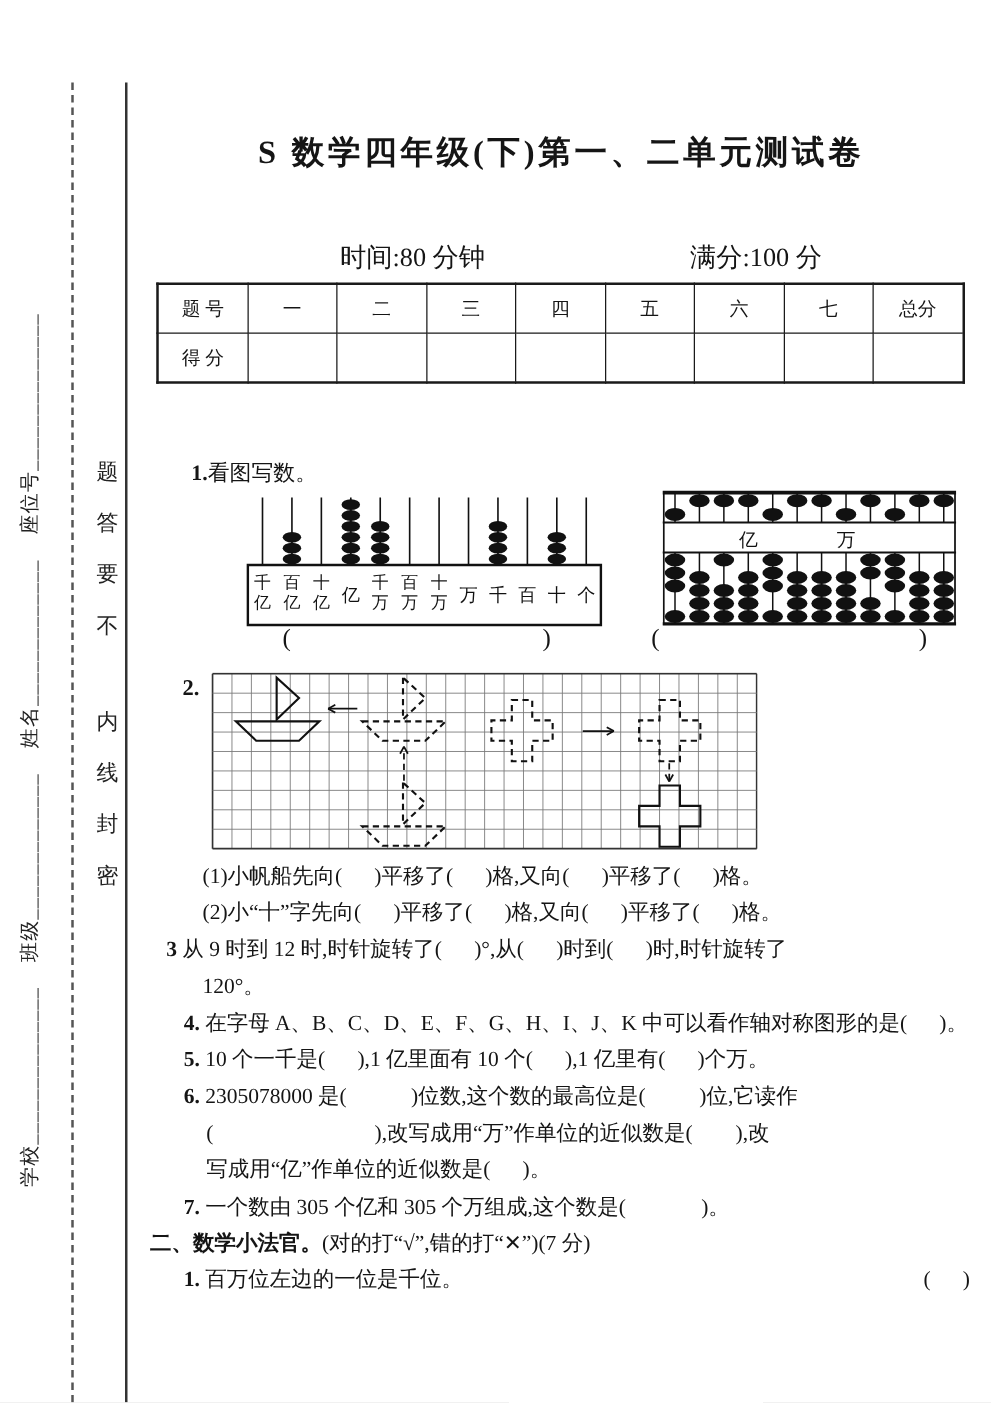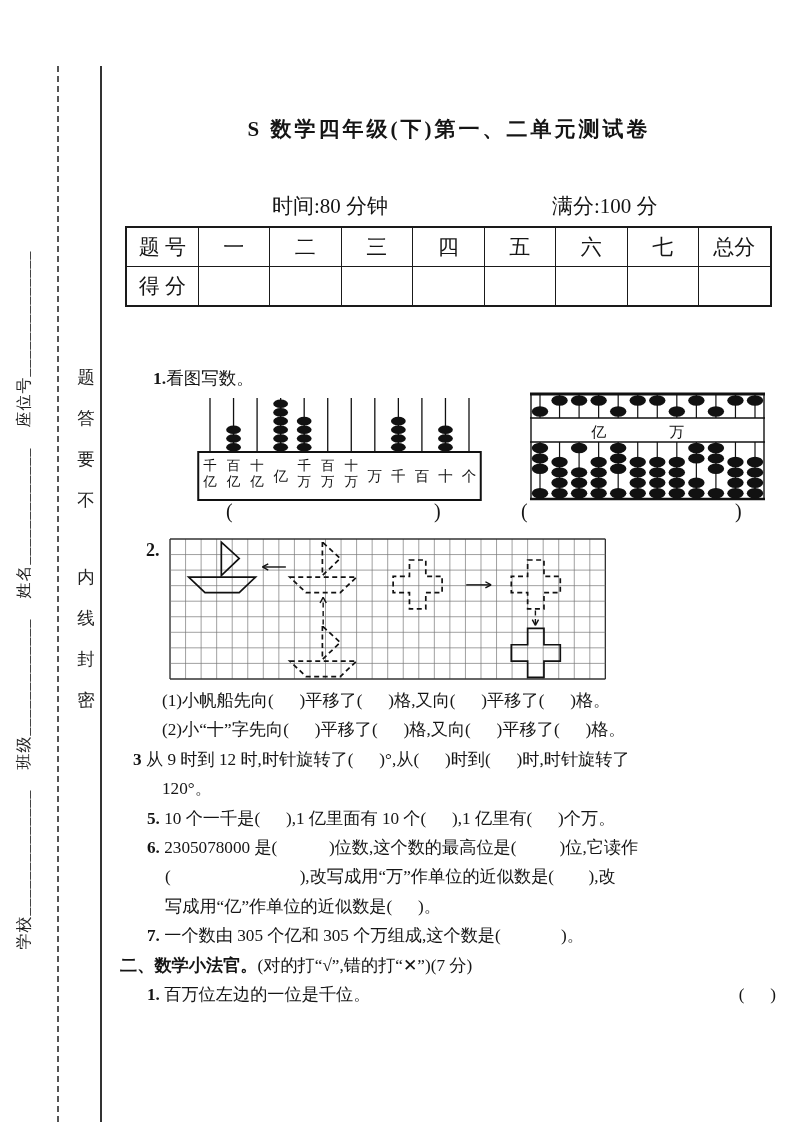--- a/index.html
+++ b/index.html
@@ -8,28 +8,28 @@
   .abs{position:absolute;}
   
   .dash-line{left:57px;top:66px;height:1056px;width:0;border-left:2px dashed #555;}
   .solid-line{left:100px;top:66px;height:1056px;width:2px;background:#333;}
   .fields-rot{left:-357px;top:586px;width:770px;height:28px;transform:rotate(-90deg);
               font-size:16px;letter-spacing:1px;white-space:pre;color:#222;text-align:center;}
   .seal-col{left:74px;top:356px;width:24px;display:flex;flex-direction:column;align-items:center;}
   .seal-char{height:41px;display:flex;align-items:center;justify-content:center;font-size:17.5px;color:#222;}
   .seal-gap{height:36px;}
   
-  .title{left:120px;top:115px;width:658px;text-align:center;font-size:21px;font-weight:bold;letter-spacing:3px;}
+  .title{left:120px;top:104px;width:658px;text-align:center;font-size:26px;font-weight:bold;letter-spacing:3px;}
   .inforow{left:120px;top:192px;width:658px;height:24px;font-size:21px;}
   .t-time{position:absolute;left:152px;top:0;}
   .t-score{position:absolute;left:384px;top:0;margin-left:48px;}
   
   table.score{position:absolute;left:125px;top:226px;border-collapse:collapse;table-layout:fixed;}
   table.score td{border:1.5px solid #1a1a1a;width:70.5px;height:38px;text-align:center;
-                 font-size:21px;padding:0;}
+                 font-size:15px;padding:0;}
   table.score{border:2.5px solid #1a1a1a;}
   
   .h1line{left:130px;top:332px;font-size:18px;}
   .bold{font-weight:bold;}
   .q1line{left:153px;top:366px;font-size:17.5px;}
   .qno{font-weight:bold;}
   .parens{font-size:20px;top:500px;}
   .q2no{left:146px;top:540px;font-size:18px;font-weight:bold;}
   .body-lines{left:120px;top:686px;width:658px;font-size:17.2px;}
   .qline{position:relative;height:29.4px;line-height:29.4px;white-space:pre;}
@@ -309,20 +309,21 @@
       <line x1="365.425" y1="71.53" x2="365.425" y2="86.3025" fill="none" stroke="#111" stroke-width="1.4" stroke-dasharray="5 3.5"></line>
       <line x1="365.425" y1="86.3025" x2="368.54126600092735" y2="80.59821334771257" stroke="#111" stroke-width="1.4"></line>
       <line x1="365.425" y1="86.3025" x2="362.3087339990727" y2="80.59821334771257" stroke="#111" stroke-width="1.4"></line>
     </svg>
 
   <div class="abs body-lines" id="body-lines">
       <div class="qline ind-a"><span>(1)小帆船先向(      )平移了(      )格,又向(      )平移了(      )格。</span></div>
       <div class="qline ind-a"><span>(2)小“十”字先向(      )平移了(      )格,又向(      )平移了(      )格。</span></div>
       <div class="qline ind-b"><span class="qno">3</span><span> 从 9 时到 12 时,时针旋转了(      )°,从(      )时到(      )时,时针旋转了</span></div>
       <div class="qline ind-a"><span>120°。</span></div>
+      <div class="qline ind-c"><span class="qno">4.</span><span> 在字母 A、B、C、D、E、F、G、H、I、J、K 中可以看作轴对称图形的是(      )。</span></div>
       <div class="qline ind-c"><span class="qno">5.</span><span> 10 个一千是(      ),1 亿里面有 10 个(      ),1 亿里有(      )个万。</span></div>
       <div class="qline ind-c"><span class="qno">6.</span><span> 2305078000 是(            )位数,这个数的最高位是(          )位,它读作</span></div>
       <div class="qline ind-d"><span>(                              ),改写成用“万”作单位的近似数是(        ),改</span></div>
       <div class="qline ind-d"><span>写成用“亿”作单位的近似数是(      )。</span></div>
       <div class="qline ind-c"><span class="qno">7.</span><span> 一个数由 305 个亿和 305 个万组成,这个数是(              )。</span></div>
       <div class="qline ind-z"><span class="qno">二、数学小法官。</span><span>(对的打“√”,错的打“✕”)(7 分)</span></div>
       <div class="qline ind-c"><span class="qno">1.</span><span> 百万位左边的一位是千位。</span><span class="tail">(      )</span></div>
     </div>
 
 </div>

